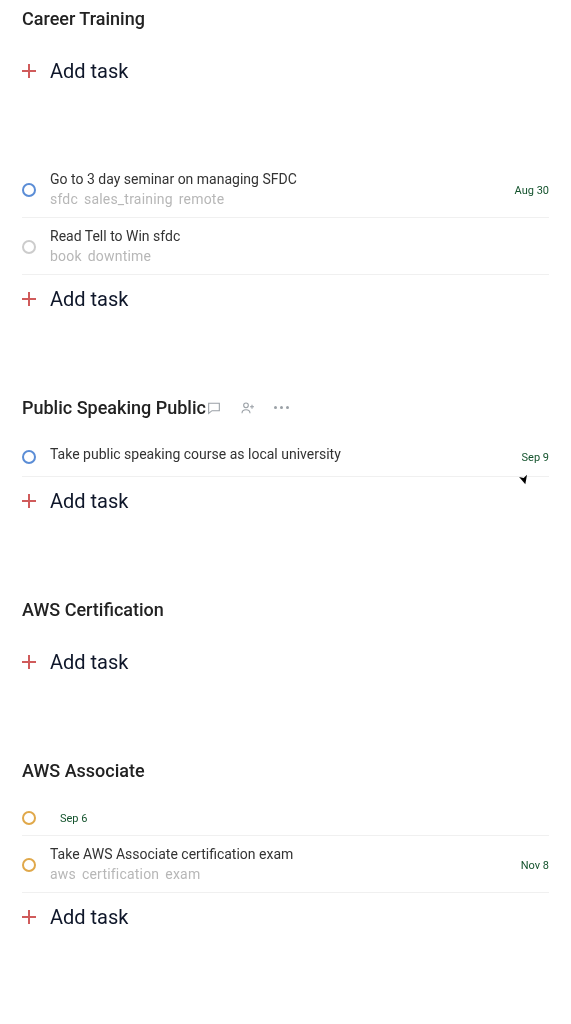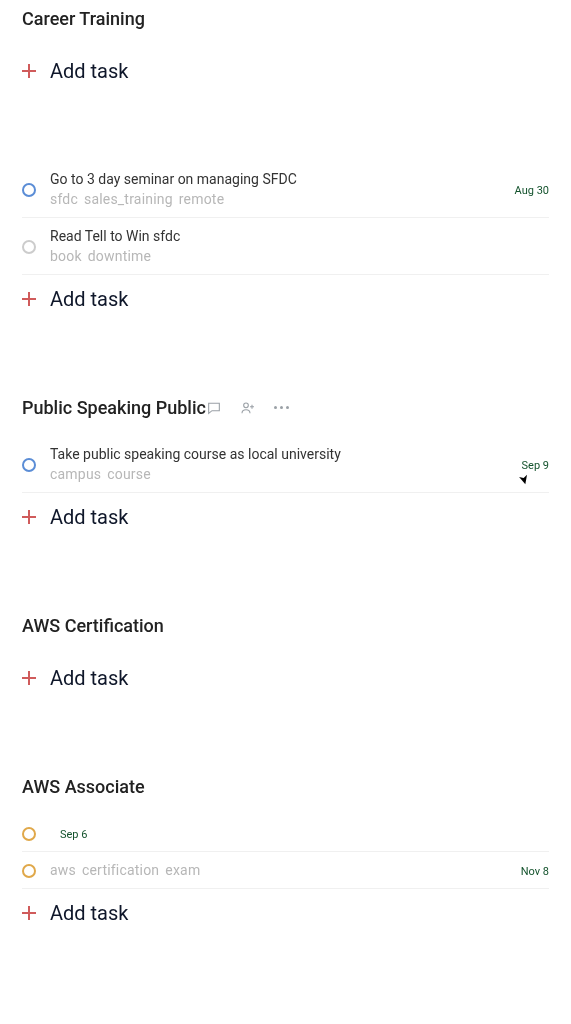--- a/index.html
+++ b/index.html
@@ -176,21 +176,20 @@
             <span></span>
             <span></span>
             <span></span>
           </div>
         </div>
       </div>
       <div class="task-row">
         <div class="checkbox blue"></div>
         <div class="task-body">
           <div class="task-title">Take public speaking course as local university</div>
-          <div class="task-tags"><span>campus</span><span>course</span></div>
         </div>
         <div class="task-date">Sep 9</div>
       </div>
       <div class="add-row">
         <div class="plus"></div>
         <div class="add-label">Add task</div>
       </div>
     </div>
     <div class="section">
       <div class="section-header">
@@ -243,20 +242,21 @@
           </div>
         </div>
       </div>
       <div class="task-row">
         <div class="checkbox orange"></div>
         <div class="task-date">Sep 6</div>
       </div>
       <div class="task-row">
         <div class="checkbox orange"></div>
         <div class="task-body">
+          <div class="task-title">Take AWS Associate certification exam</div>
           <div class="task-tags"><span>aws</span><span>certification</span><span>exam</span></div>
         </div>
         <div class="task-date">Nov 8</div>
       </div>
       <div class="add-row">
         <div class="plus"></div>
         <div class="add-label">Add task</div>
       </div>
     </div>
   </div>

